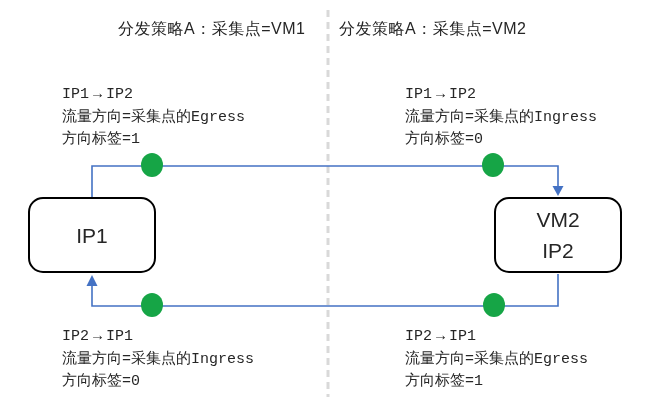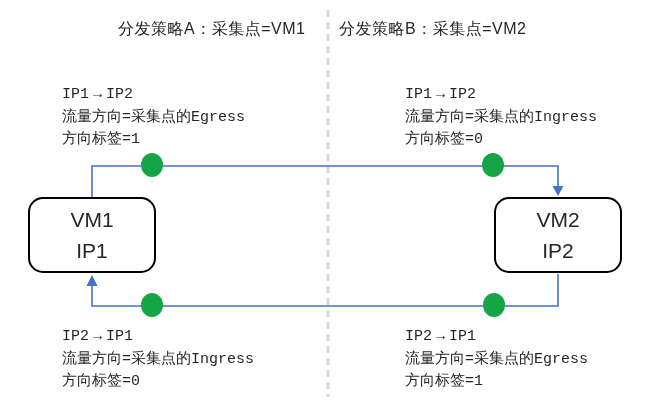--- a/index.html
+++ b/index.html
@@ -89,21 +89,21 @@
     <path class="connector" d="M 558 274 L 558 306 L 92 306 L 92 285"></path>
     <polygon class="arrowhead" points="86.5,286 97.5,286 92,275"></polygon>
 
     <ellipse class="dot" cx="152" cy="165" rx="11" ry="12"></ellipse>
     <ellipse class="dot" cx="493" cy="165" rx="11" ry="12"></ellipse>
     <ellipse class="dot" cx="152" cy="305" rx="11" ry="12"></ellipse>
     <ellipse class="dot" cx="494" cy="305" rx="11" ry="12"></ellipse>
   </svg>
 
   <div class="hdr hdr-a">分发策略A：采集点=VM1</div>
-  <div class="hdr hdr-b">分发策略B：采集点=VM2</div>
+  <div class="hdr hdr-b">分发策略A：采集点=VM2</div>
 
   <div class="flow flow-tl">
     <div><span>IP1</span><span class="arrow">→</span><span>IP2</span></div>
     <div>流量方向=采集点的Egress</div>
     <div>方向标签=1</div>
   </div>
 
   <div class="flow flow-tr">
     <div><span>IP1</span><span class="arrow">→</span><span>IP2</span></div>
     <div>流量方向=采集点的Ingress</div>
@@ -116,21 +116,20 @@
     <div>方向标签=0</div>
   </div>
 
   <div class="flow flow-br">
     <div><span>IP2</span><span class="arrow">→</span><span>IP1</span></div>
     <div>流量方向=采集点的Egress</div>
     <div>方向标签=1</div>
   </div>
 
   <div class="vm vm-1">
-    <div>VM1</div>
     <div>IP1</div>
   </div>
   <div class="vm vm-2">
     <div>VM2</div>
     <div>IP2</div>
   </div>
 
 </div>
 
 </body></html>

